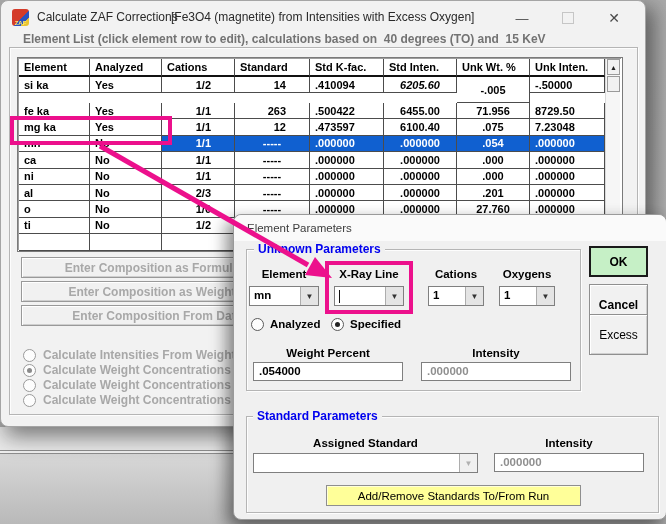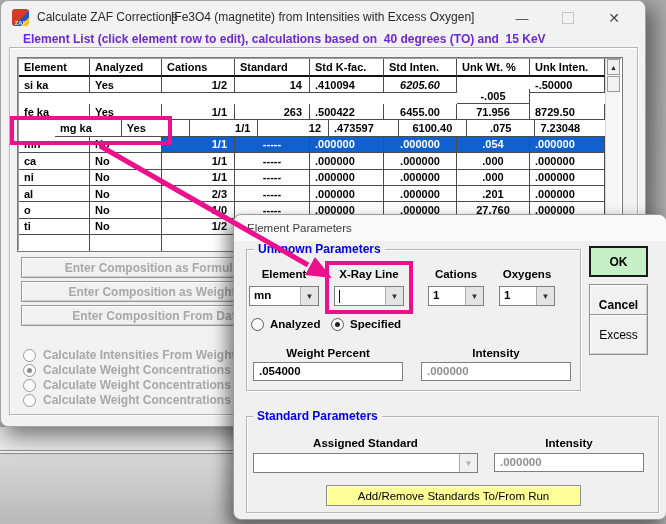--- a/index.html
+++ b/index.html
@@ -28,34 +28,34 @@
   .wbtn{top:6px;width:34px;height:22px;display:flex;align-items:center;justify-content:center;
       font-size:13px;color:#4a4a4a;}
   #btn-min{left:504px;}
   #btn-max{left:550px;color:#bdbdbd;}
   #btn-max .sq{width:10px;height:10px;border:1px solid #c6c6c6;}
   #btn-close{left:596px;font-size:14px;}
 
   
   #elist-group{left:8px;top:46px;width:629px;height:368px;
       border:1px solid #b5b5b5;box-shadow:inset 1px 1px 0 #fdfdfd,1px 1px 0 #fdfdfd;}
-  #elist-label{left:18px;top:31px;background:#f2f2f2;padding:0 4px;color:#6d28d9;
+  #elist-label{left:18px;top:31px;background:#f2f2f2;padding:0 4px;color:#737373;
       font-size:12px;font-weight:bold;white-space:pre;text-align:center;}
 
   
   #tbl{left:16px;top:56px;width:606px;height:195px;background:#fff;
       border:1px solid #7a7a7a;box-shadow:inset -1px -1px 0 #fff, inset 1px 1px 0 #9d9d9d;}
   #grid{left:1px;top:1px;width:587px;height:192px;overflow:hidden;}
   .trow{display:flex;width:587px;}
   .tcell{box-sizing:border-box;border-right:1px solid #4c4c4c;border-bottom:1px solid #4c4c4c;
       font-size:11px;font-weight:bold;color:#000;overflow:hidden;white-space:pre;
       display:flex;align-items:center;background:#fff;}
   .tcell.head{border-bottom:2px solid #111;}
   .al{justify-content:flex-start;padding-left:5px;}
-  .ar{justify-content:flex-end;padding-right:7px;}
+  .ar{justify-content:flex-end;padding-right:23px;}
   .ac{justify-content:center;}
   .sel{background:#1060d0;color:#fff;}
   
   #vscroll{right:2px;top:1px;width:15px;height:192px;background:#f6f6f6;border-left:1px solid #d9d9d9;}
   #sb-up{left:1px;top:0;width:13px;height:16px;background:#f1f1f1;border:1px solid #9a9a9a;
       display:flex;align-items:center;justify-content:center;font-size:7px;color:#222;}
   #sb-thumb{left:1px;top:17px;width:13px;height:16px;background:#f1f1f1;border:1px solid #9a9a9a;}
 
   
   .dbtn{left:20px;width:300px;height:21px;background:#f1f1f1;border:1px solid #999;
@@ -139,35 +139,35 @@
           <div class="tcell al head" style="width: 73px; height: 18px;">Unk Wt. %</div>
           <div class="tcell al head" style="width: 75px; height: 18px;">Unk Inten.</div>
         </div>
         <div class="trow">
           <div class="tcell al" style="width: 71px; height: 16.4px;">si ka</div>
           <div class="tcell al" style="width: 72px; height: 16.4px;">Yes</div>
           <div class="tcell ar" style="width: 73px; height: 16.4px;">1/2</div>
           <div class="tcell ar" style="width: 75px; height: 16.4px;">14</div>
           <div class="tcell al" style="width: 74px; height: 16.4px;">.410094</div>
           <div class="tcell ac" style="width: 73px; height: 16.4px; font-style: italic;">6205.60</div>
-          <div class="tcell ac" style="width: 73px; height: 15px; margin-top: 12px;">-.005</div>
+          <div class="tcell ac" style="width: 73px; height: 26px;">-.005</div>
           <div class="tcell al" style="width: 75px; height: 16.4px;">-.50000</div>
         </div>
         <div class="trow">
           <div class="tcell al" style="width: 71px; height: 16.4px;">fe ka</div>
           <div class="tcell al" style="width: 72px; height: 16.4px;">Yes</div>
           <div class="tcell ar" style="width: 73px; height: 16.4px;">1/1</div>
           <div class="tcell ar" style="width: 75px; height: 16.4px;">263</div>
           <div class="tcell al" style="width: 74px; height: 16.4px;">.500422</div>
           <div class="tcell ac" style="width: 73px; height: 16.4px;">6455.00</div>
           <div class="tcell ac" style="width: 73px; height: 16.4px;">71.956</div>
           <div class="tcell al" style="width: 75px; height: 16.4px;">8729.50</div>
         </div>
         <div class="trow">
-          <div class="tcell al" style="width: 71px; height: 16.4px; margin-left: 36px;">mg ka</div>
+          <div class="tcell al" style="width: 71px; height: 16.4px;">mg ka</div>
           <div class="tcell al" style="width: 72px; height: 16.4px;">Yes</div>
           <div class="tcell ar" style="width: 73px; height: 16.4px;">1/1</div>
           <div class="tcell ar" style="width: 75px; height: 16.4px;">12</div>
           <div class="tcell al" style="width: 74px; height: 16.4px;">.473597</div>
           <div class="tcell ac" style="width: 73px; height: 16.4px;">6100.40</div>
           <div class="tcell ac" style="width: 73px; height: 16.4px;">.075</div>
           <div class="tcell al" style="width: 75px; height: 16.4px;">7.23048</div>
         </div>
         <div class="trow">
           <div class="tcell al" style="width: 71px; height: 16.4px;">mn</div>

